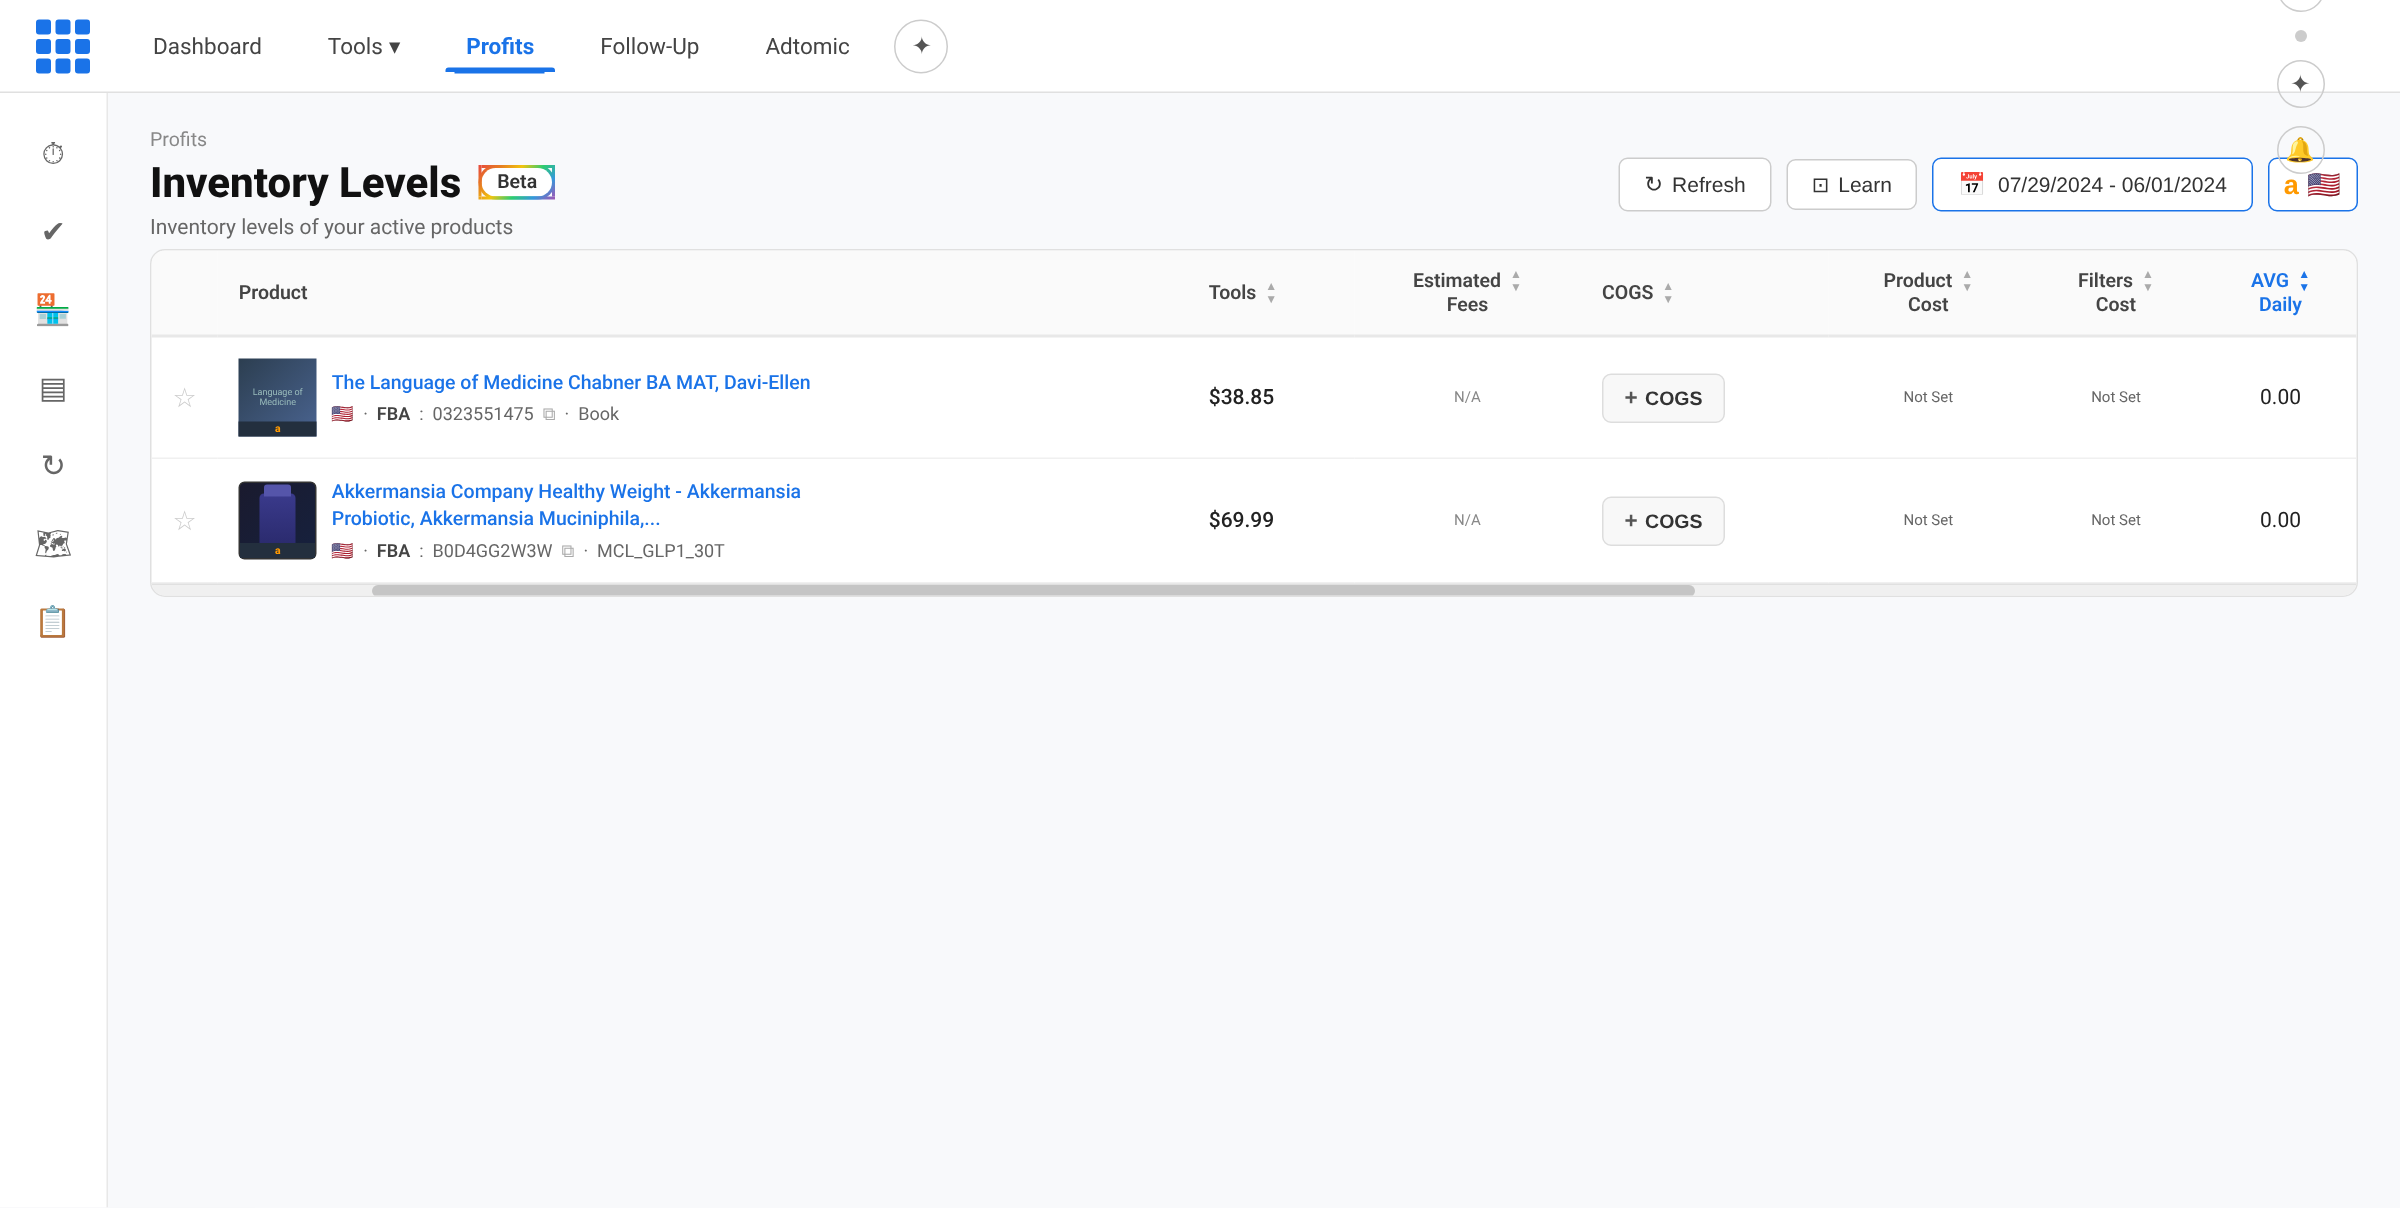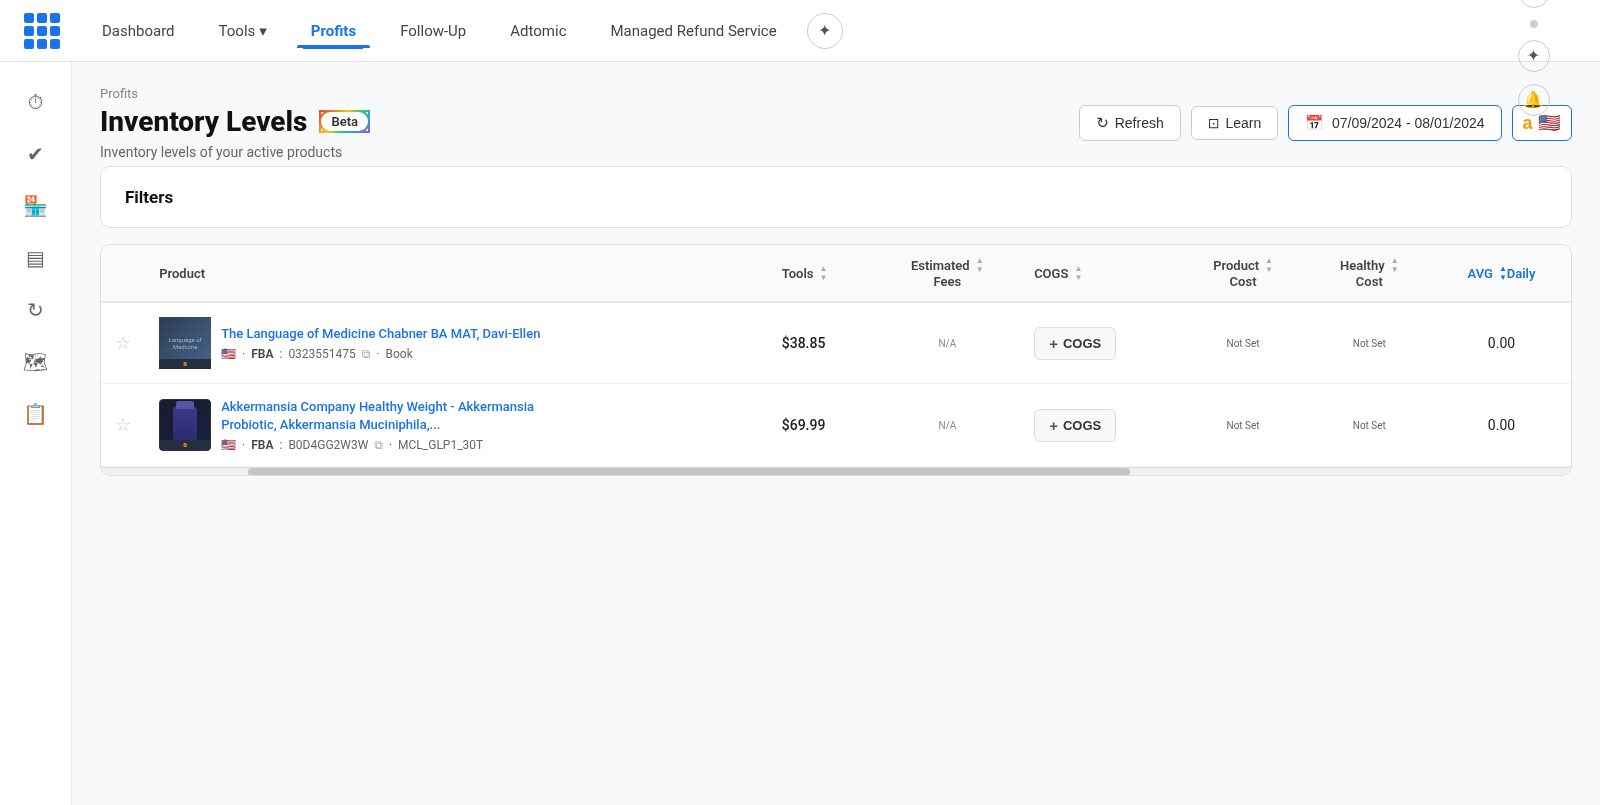--- a/index.html
+++ b/index.html
@@ -183,21 +183,20 @@
     <a class="nav-link">
       <span>Tools</span>
       <span>▾</span>
     </a>
     <a class="nav-link active nav-link-profits" style="color:#1a73e8; font-weight:700;">
       <span>Profits</span>
       <div class="underline"></div>
     </a>
     <a class="nav-link">Follow-Up</a>
     <a class="nav-link">Adtomic</a>
-    <a class="nav-link">Managed Refund Service</a>
     <button class="nav-icon-btn" style="width:36px;height:36px;border:1.5px solid #ccc;border-radius:50%;font-size:16px;">✦</button>
   </div>
 
   <div class="nav-right">
     <span style="font-weight:700;font-size:15px;cursor:pointer;">What's New?</span>
     <button class="nav-icon-btn" style="border:1.5px solid #ccc;">f</button>
     <div class="nav-dot"></div>
     <button class="nav-icon-btn" style="border:1.5px solid #ccc;font-size:16px;">✦</button>
     <button class="nav-icon-btn" style="border:1.5px solid #ccc;font-size:16px;">🔔</button>
   </div>
@@ -231,32 +230,29 @@
         <button class="btn-action">
           <span style="font-size:15px;">↻</span>
           <span>Refresh</span>
         </button>
         <button class="btn-action">
           <span style="font-size:14px;">⊡</span>
           <span>Learn</span>
         </button>
         <button class="date-picker-btn">
           <span style="font-size:15px;">📅</span>
-          <span>07/09/2024 - 08/01/2024</span>
+          <span>07/29/2024 - 06/01/2024</span>
         </button>
         <button class="marketplace-btn">
           <span style="font-size:18px;color:#ff9900;font-weight:800;">a</span>
           <span style="font-size:18px;">🇺🇸</span>
         </button>
       </div>
     </div>
 
-    <div class="filters-card">
-      <div class="filters-title">Filters</div>
-    </div>
 
     <div class="table-card">
 
       <table>
         <thead>
           <tr>
             <th style="width:40px;"></th>
             <th>
               <div class="th-inner">
                 <span>Product</span>
@@ -300,31 +296,31 @@
                       <span>▲</span>
                       <span>▼</span>
                     </div>
                 </div>
                 <span>Cost</span>
               </div>
             </th>
             <th style="text-align:center;">
               <div class="th-inner" style="justify-content:center;flex-direction:column;align-items:center;gap:0;">
                 <div style="display:flex;align-items:center;gap:2px;">
-                  <span>Healthy</span>
+                  <span>Filters</span>
                   <div class="sort-arrows">
                       <span>▲</span>
                       <span>▼</span>
                     </div>
                 </div>
                 <span>Cost</span>
               </div>
             </th>
             <th style="color:#1a73e8;">
-              <div class="th-inner" style="justify-content:center;flex-direction:row;align-items:center;gap:0;">
+              <div class="th-inner" style="justify-content:center;flex-direction:column;align-items:center;gap:0;">
                 <div style="display:flex;align-items:center;gap:2px;">
                   <span style="color:#1a73e8;">AVG</span>
                   <div class="sort-arrows">
                       <span style="color:#1a73e8;">▲</span>
                       <span style="color:#1a73e8;">▼</span>
                     </div>
                 </div>
                 <span style="color:#1a73e8;">Daily</span>
               </div>
             </th>

